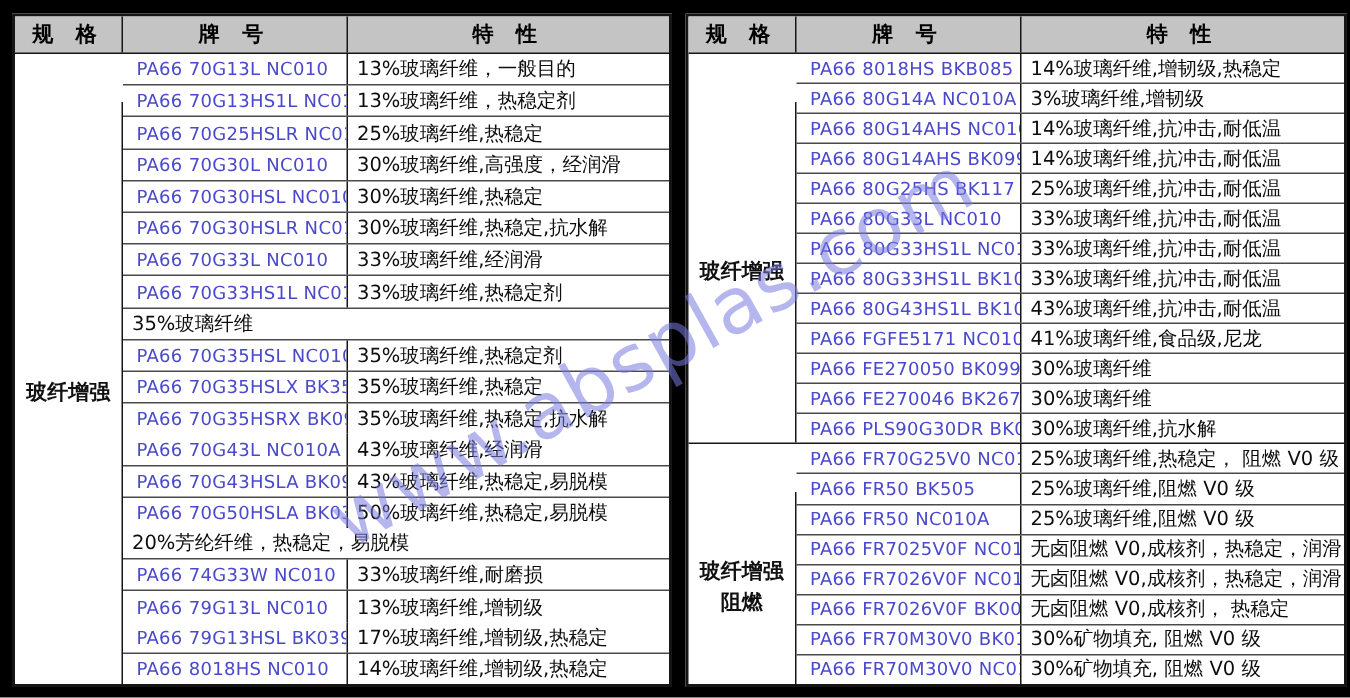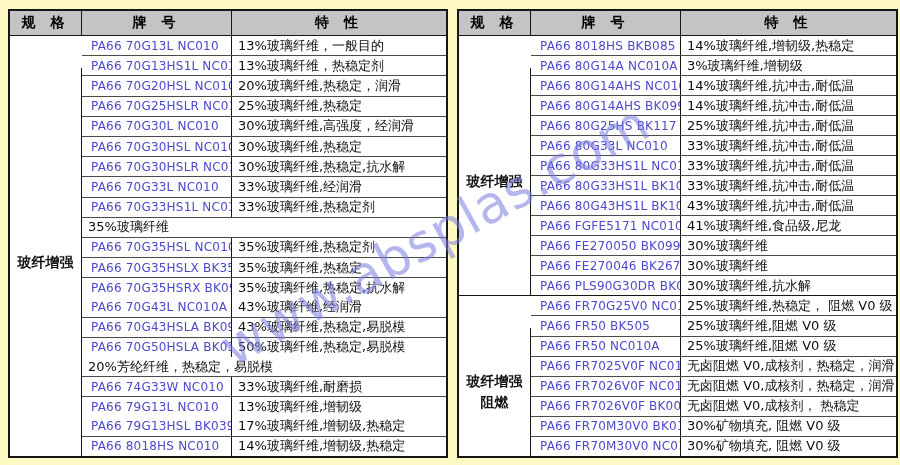--- a/index.html
+++ b/index.html
@@ -1,17 +1,17 @@
 <!DOCTYPE html>
 <html><head>
 <meta charset="utf-8">
 <style>
   html,body{margin:0;padding:0;background:#fbfbfb;}
   body{width:900px;height:465px;font-family:"DejaVu Sans","Liberation Sans",sans-serif;}
-  .page{position:relative;width:900px;height:465px;overflow:hidden;background:#fef9c3;}
+  .page{position:relative;width:900px;height:465px;overflow:hidden;background:#000000;}
 
   .spec-table{position:absolute;top:9px;height:445px;border:2px solid #161616;background:#fff;
               display:flex;flex-direction:column;box-sizing:content-box;}
   .spec-table.left{left:8px;width:436px;}
   .spec-table.right{left:457px;width:437px;}
 
   .thead{display:flex;flex:0 0 24px;height:24px;background:#c4c4c4;border-bottom:1px solid #161616;}
   .th{display:flex;align-items:center;justify-content:center;font-weight:bold;font-size:14px;
       letter-spacing:5px;color:#000;box-sizing:border-box;}
   .th.c0{width:72px;flex:0 0 72px;border-right:1px solid #161616;}
@@ -57,24 +57,20 @@
           <div class="rows">
             <div class="row">
               <div class="cell-grade">PA66 70G13L NC010</div>
               <div class="cell-trait">13%玻璃纤维，一般目的</div>
             </div>
             <div class="row">
               <div class="cell-grade">PA66 70G13HS1L NC010</div>
               <div class="cell-trait">13%玻璃纤维，热稳定剂</div>
             </div>
             <div class="row">
-              <div class="cell-grade">PA66 70G20HSL NC010</div>
-              <div class="cell-trait">20%玻璃纤维,热稳定，润滑</div>
-            </div>
-            <div class="row">
               <div class="cell-grade">PA66 70G25HSLR NC010</div>
               <div class="cell-trait">25%玻璃纤维,热稳定</div>
             </div>
             <div class="row">
               <div class="cell-grade">PA66 70G30L NC010</div>
               <div class="cell-trait">30%玻璃纤维,高强度，经润滑</div>
             </div>
             <div class="row">
               <div class="cell-grade">PA66 70G30HSL NC010</div>
               <div class="cell-trait">30%玻璃纤维,热稳定</div>

